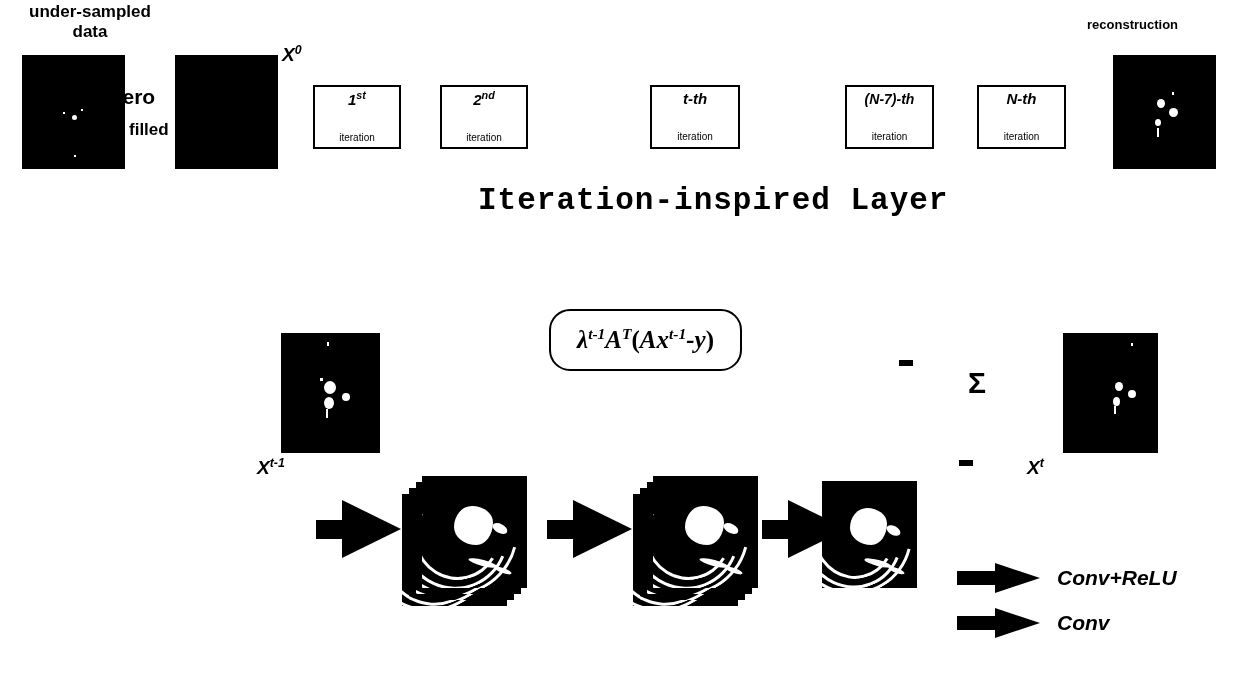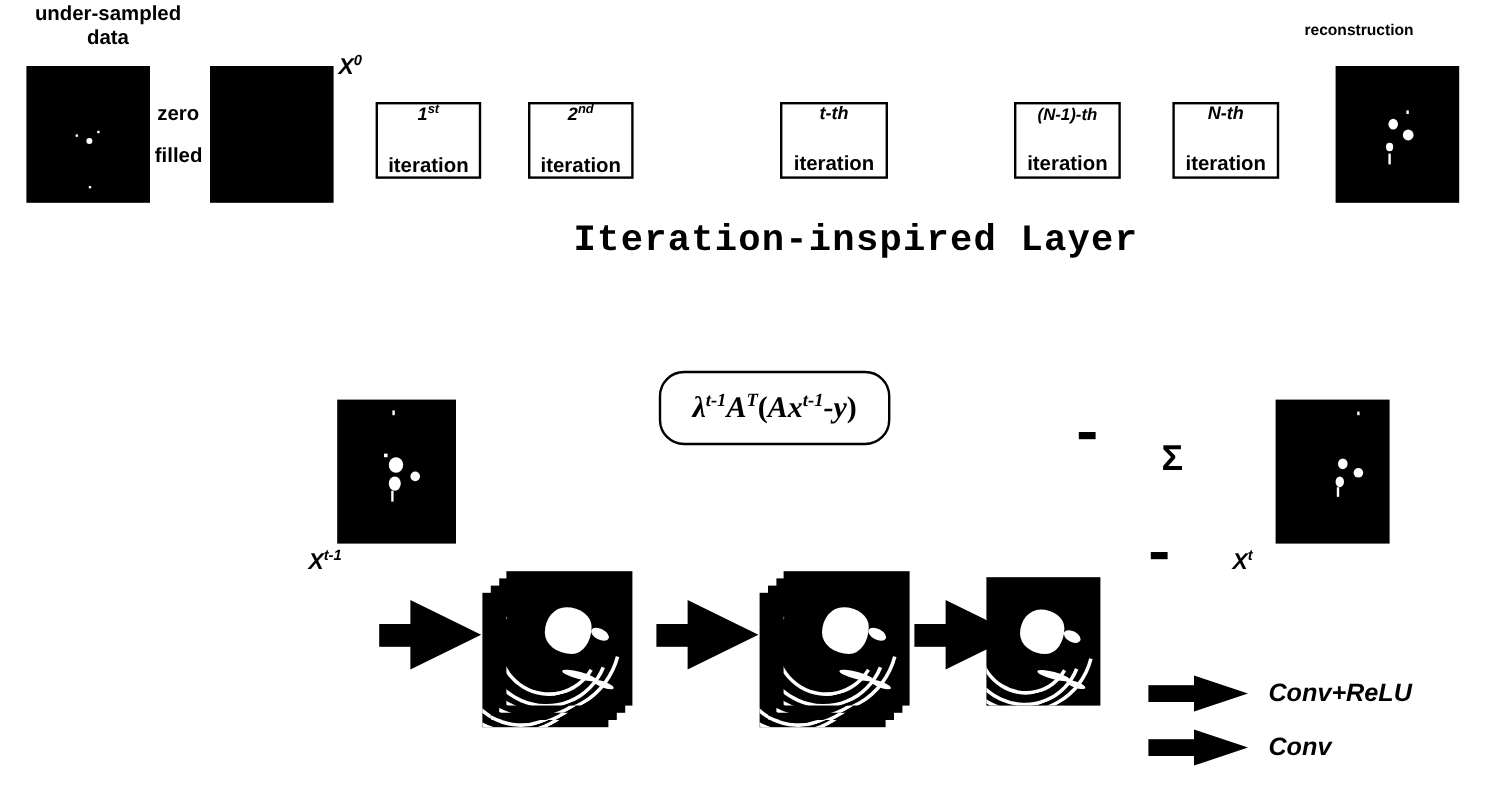--- a/index.html
+++ b/index.html
@@ -17,21 +17,21 @@
   .kdot{position:absolute;background:#fff;border-radius:50%;}
   .kspeck{position:absolute;background:#fff;}
 
   
   .itbox{
     position:absolute;border:2px solid #000;background:#fff;
     display:flex;flex-direction:column;align-items:center;justify-content:center;
     box-sizing:border-box;
   }
   .itbox .top{font-style:italic;font-weight:bold;font-size:15px;line-height:1.05;}
-  .itbox .bot{font-weight:bold;font-size:17px;line-height:1.15;margin-top:24px;}
+  .itbox .bot{font-weight:normal;font-size:10px;line-height:1.15;margin-top:24px;}
 
   
   .section-title{
     font-family:"Liberation Mono",monospace;
     font-weight:bold;font-size:31px;letter-spacing:1px;white-space:nowrap;
   }
 
   
   .formula-box{
     position:absolute;border:2px solid #000;background:#fff;box-sizing:border-box;
@@ -72,21 +72,21 @@
   <div>data</div>
 </div>
 
 <div class="kpanel" style="left:22px;top:55px;width:103px;height:114px;">
   <div class="kdot" style="left:50px;top:60px;width:5px;height:5px;"></div>
   <div class="kspeck" style="left:41px;top:57px;width:2px;height:2px;"></div>
   <div class="kspeck" style="left:59px;top:54px;width:2px;height:2px;"></div>
   <div class="kspeck" style="left:52px;top:100px;width:2px;height:2px;"></div>
 </div>
 
-<div class="abs lbl" style="left:131px;top:85px;font-size:17px;">zero</div>
+<div class="abs lbl" style="left:112px;top:85px;font-size:21px;">zero</div>
 <div class="abs lbl" style="left:129px;top:120px;font-size:17px;">filled</div>
 
 <div class="kpanel" style="left:175px;top:55px;width:103px;height:114px;"></div>
 
 <div class="abs italbl" style="left:282px;top:44px;font-size:19px;">
   <span>X</span><sup style="font-size:.65em;">0</sup>
 </div>
 
 <div class="itbox" style="left:313px;top:85px;width:88px;height:64px;">
   <div class="top">
@@ -101,21 +101,21 @@
   </div>
   <div class="bot">iteration</div>
 </div>
 
 <div class="itbox" style="left:650px;top:85px;width:90px;height:64px;">
   <div class="top">t-th</div>
   <div class="bot">iteration</div>
 </div>
 
 <div class="itbox" style="left:845px;top:85px;width:89px;height:64px;">
-  <div class="top" style="font-size:14px;">(N-1)-th</div>
+  <div class="top" style="font-size:14px;">(N-7)-th</div>
   <div class="bot">iteration</div>
 </div>
 
 <div class="itbox" style="left:977px;top:85px;width:89px;height:64px;">
   <div class="top">N-th</div>
   <div class="bot">iteration</div>
 </div>
 
 <div class="abs lbl" style="left:1087px;top:18px;font-size:13px;">reconstruction</div>
 <div class="kpanel" style="left:1113px;top:55px;width:103px;height:114px;">

